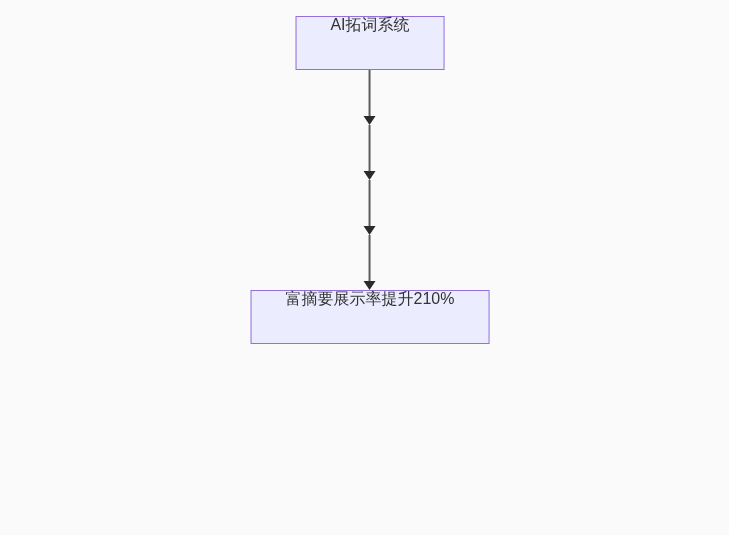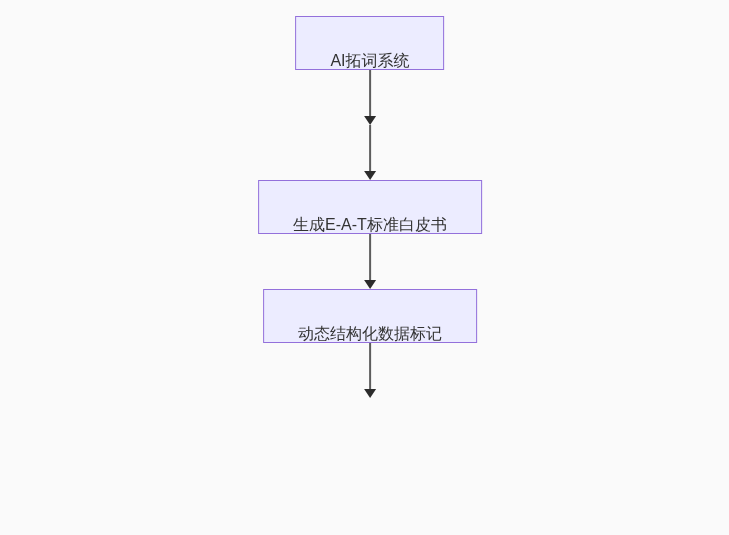--- a/index.html
+++ b/index.html
@@ -26,21 +26,21 @@
     transform: translateX(-50%);
     display: flex;
     flex-direction: column;
     align-items: center;
   }
   .flow-node {
     box-sizing: border-box;
     height: 54px;
     padding: 0 34px;
     display: flex;
-    align-items: flex-end;
+    align-items: flex-start;
     justify-content: center;
     background: #ececff;
     border: 1px solid #9370db;
     color: #333333;
     font-size: 16px;
     line-height: 1;
     white-space: nowrap;
   }
   .edge {
     height: 55px;
@@ -78,33 +78,30 @@
       <div class="edge-line"></div>
       <div class="edge-head"></div>
     </div>
 
 
     <div class="edge">
       <div class="edge-line"></div>
       <div class="edge-head"></div>
     </div>
 
-    <div class="flow-node">
-      <span>生成E-A-T标准白皮书</span>
+
+    <div class="edge">
+      <div class="edge-line"></div>
+      <div class="edge-head"></div>
     </div>
+
 
     <div class="edge">
       <div class="edge-line"></div>
       <div class="edge-head"></div>
     </div>
 
     <div class="flow-node">
-      <span>动态结构化数据标记</span>
+      <span>富摘要展示率提升210%</span>
     </div>
-
-    <div class="edge">
-      <div class="edge-line"></div>
-      <div class="edge-head"></div>
-    </div>
-
 
   </div>
 </div>
 
 </body></html>

